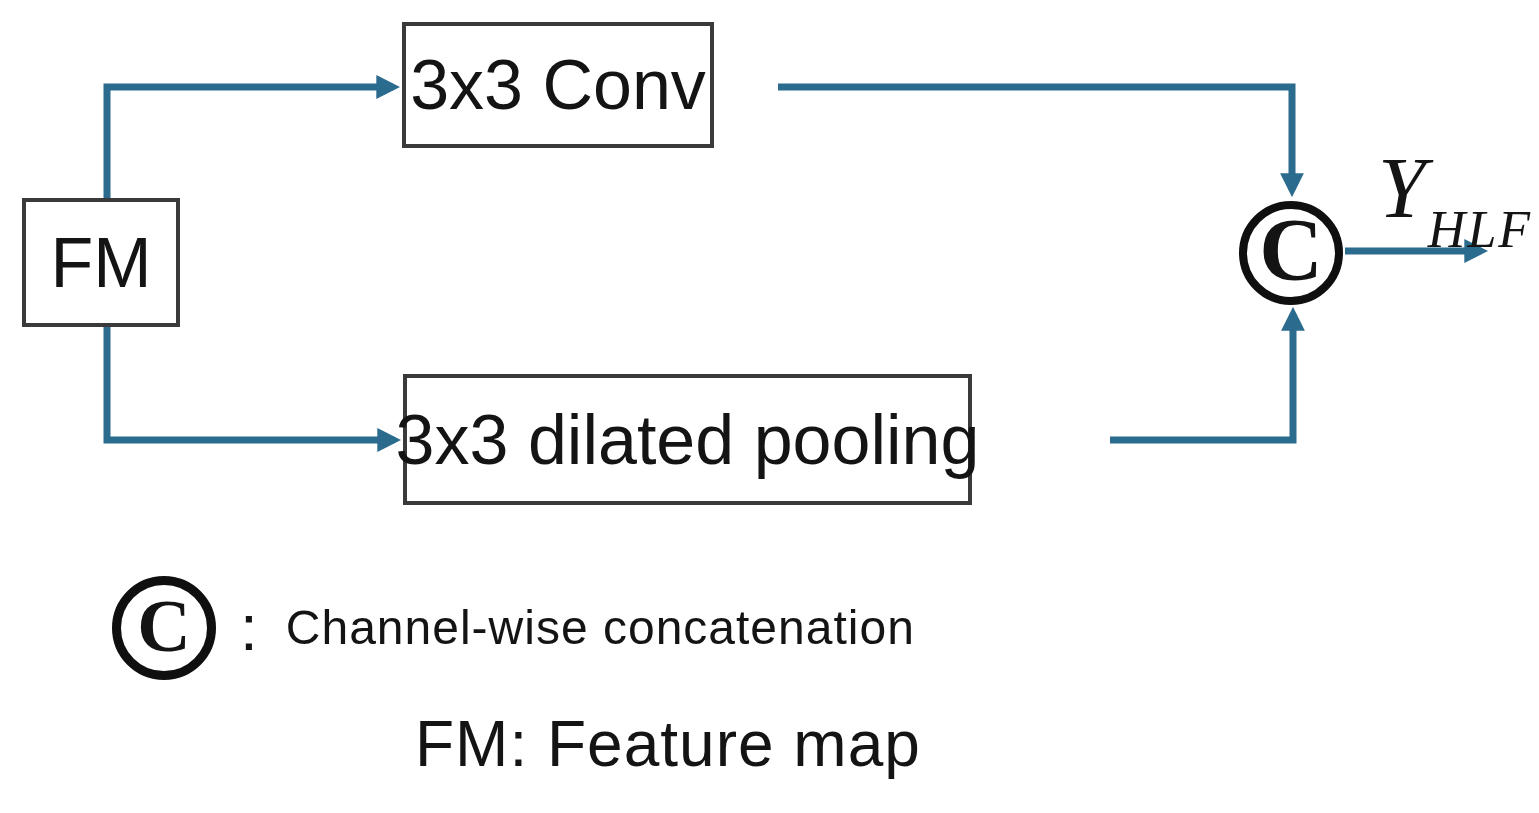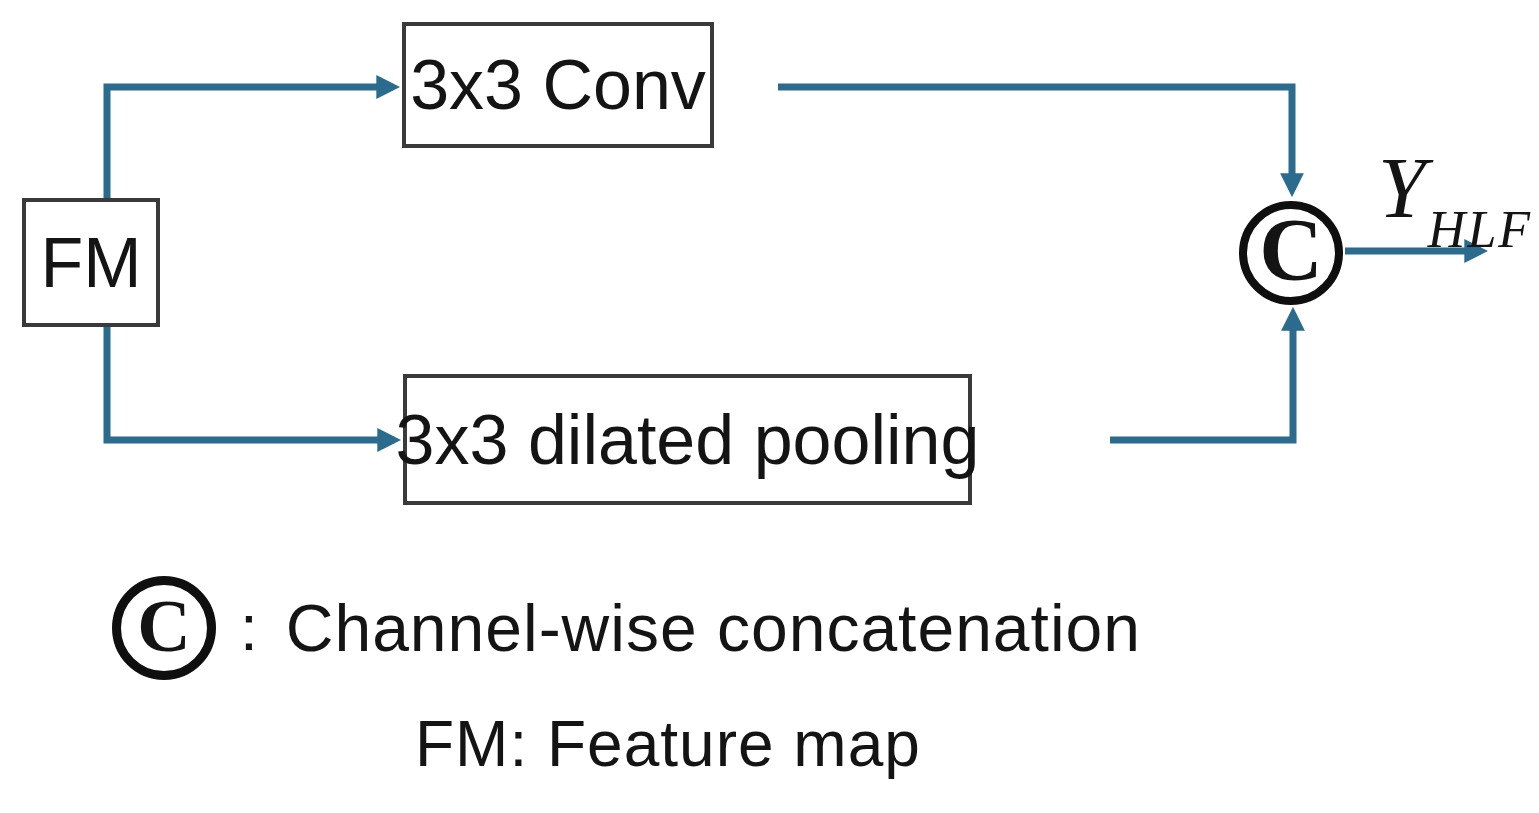--- a/index.html
+++ b/index.html
@@ -13,21 +13,21 @@
   }
   .arrows{position:absolute;left:0;top:0;width:1539px;height:813px;}
   .arrows path.connector{stroke:var(--c-arrow,#2a6b8e);stroke-width:7;fill:none;stroke-linejoin:miter;}
   .arrows marker path{fill:var(--c-arrow,#2a6b8e);stroke:none;}
   .box{
     position:absolute;box-sizing:border-box;background:#ffffff;
     border:4px solid var(--c-box_border,#3a3a3a);
     display:flex;align-items:center;justify-content:center;
     font-size:70px;line-height:1;white-space:nowrap;
   }
-  .fm-box{left:22px;top:198px;width:138px;height:129px;}
+  .fm-box{left:22px;top:198px;width:158px;height:129px;}
   .conv-box{left:402px;top:22px;width:312px;height:126px;}
   .pooling-box{left:403px;top:374px;width:569px;height:131px;}
   .concat-node{
     position:absolute;left:1239px;top:201px;width:104px;height:104px;
     box-sizing:border-box;border:8px solid var(--c-circle,#0f0f0f);border-radius:50%;
     background:#ffffff;display:flex;align-items:center;justify-content:center;
   }
   .concat-letter{
     font-family:"Liberation Serif",serif;font-weight:700;
     font-size:88px;line-height:1;transform:translateY(-3px);
@@ -45,21 +45,21 @@
   .legend-circle{
     width:104px;height:104px;box-sizing:border-box;flex:0 0 auto;
     border:9px solid var(--c-circle,#0f0f0f);border-radius:50%;
     display:flex;align-items:center;justify-content:center;background:transparent;
   }
   .legend-circle-letter{
     font-family:"Liberation Serif",serif;font-weight:700;
     font-size:74px;line-height:1;transform:translateY(-2px);
   }
   .legend-sep{font-size:64px;line-height:1;margin-left:24px;margin-right:28px;}
-  .legend-text{font-size:66px;line-height:1;letter-spacing:1px;}
+  .legend-text{font-size:48px;line-height:1;letter-spacing:1px;}
   .legend-fm{position:absolute;left:415px;top:712px;white-space:nowrap;}
   .legend-fm .legend-text{font-size:64px;}
 </style>
 </head>
 <body>
 
 <div class="stage">
 
   <svg class="arrows" viewBox="0 0 1539 813" xmlns="http://www.w3.org/2000/svg">
     <defs>

